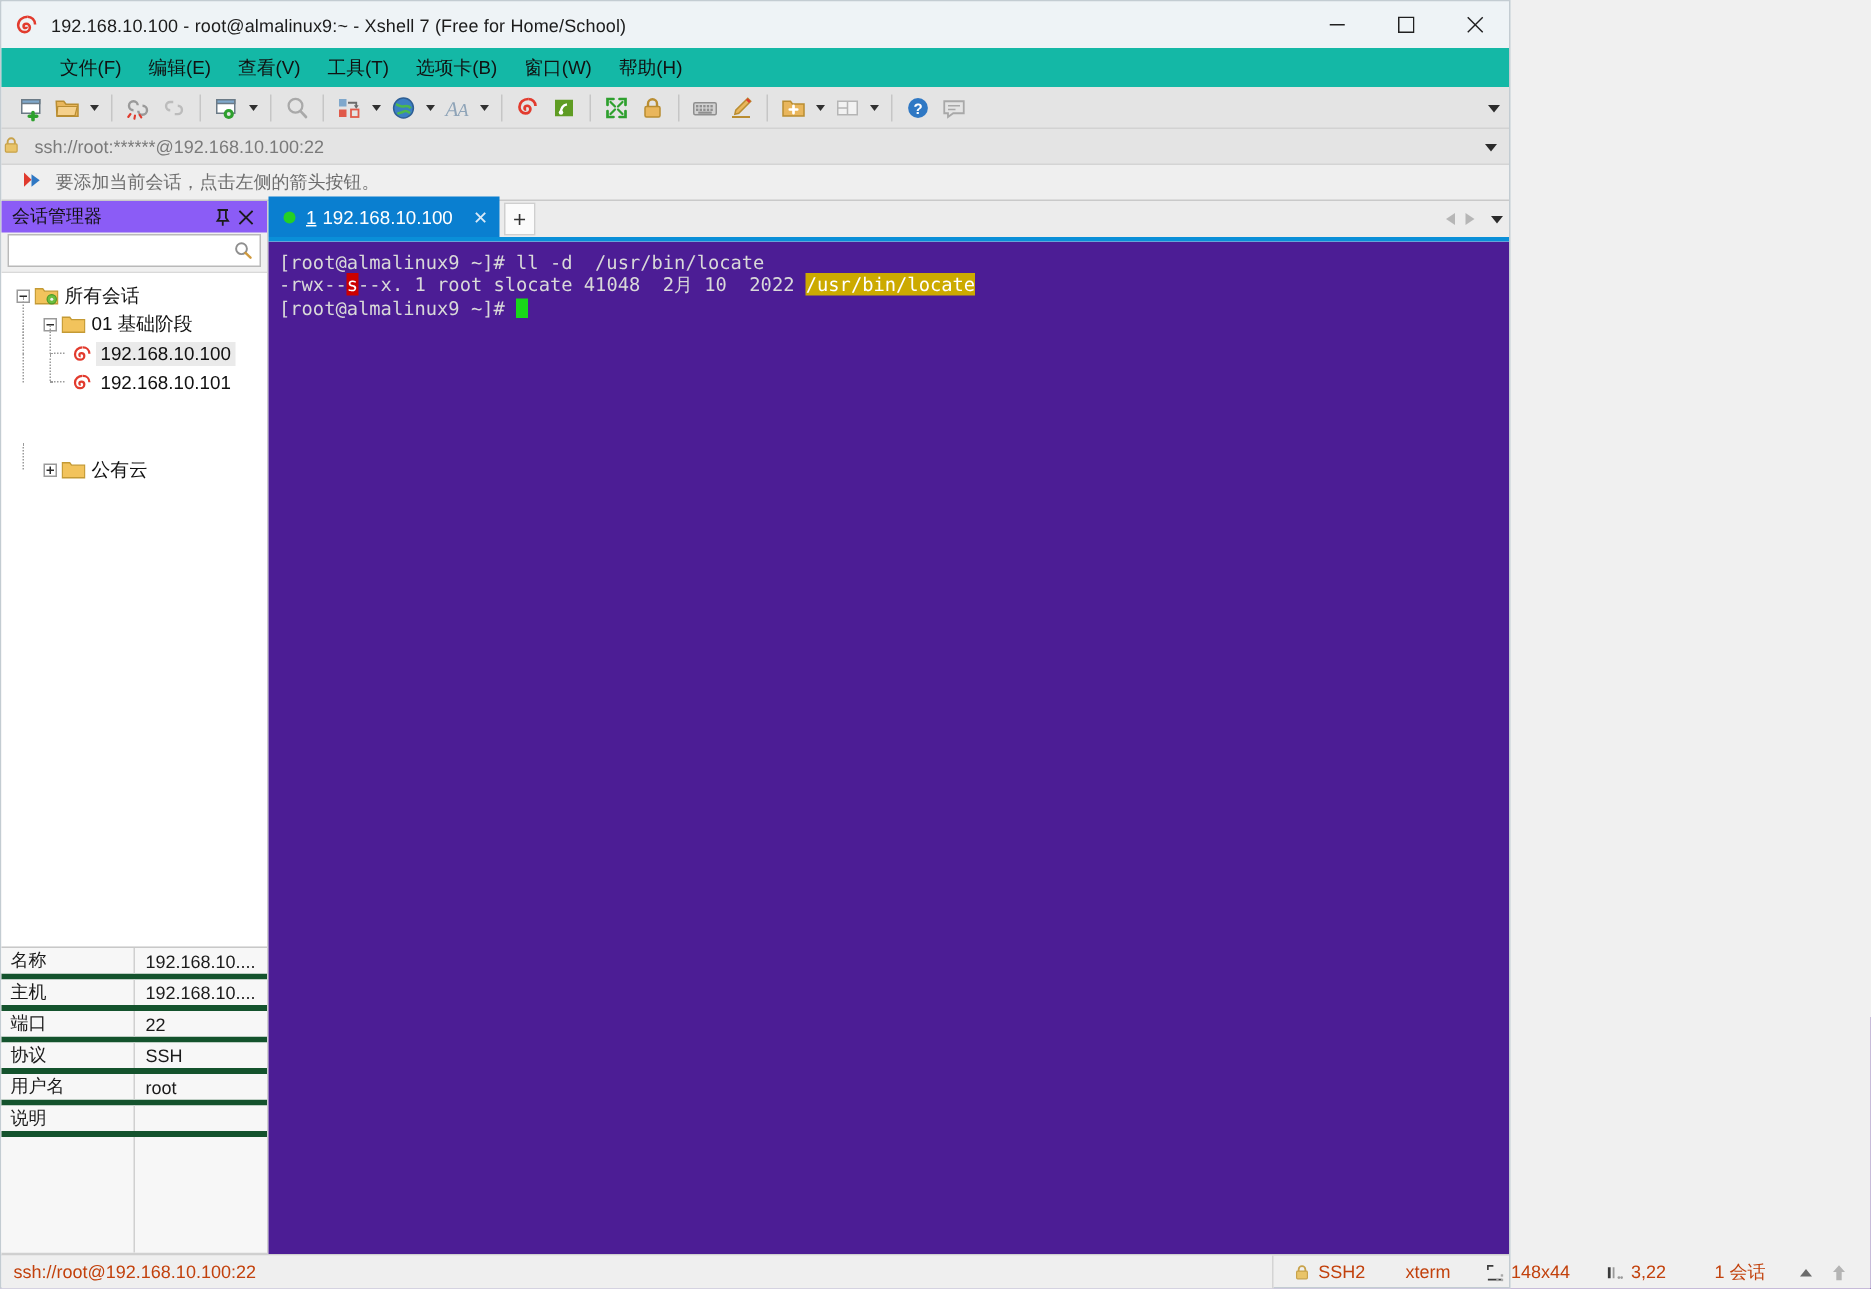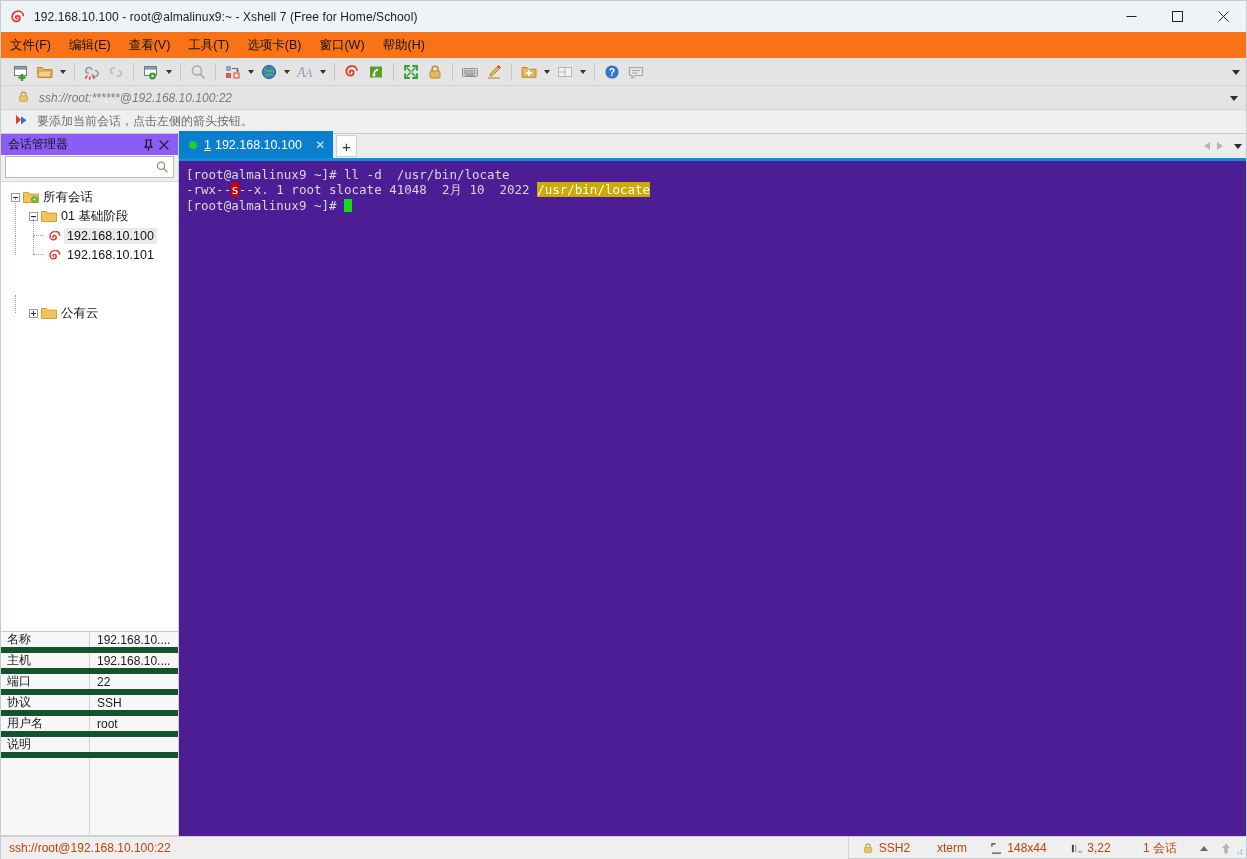--- a/index.html
+++ b/index.html
@@ -5,21 +5,21 @@
   * { box-sizing: border-box; margin: 0; padding: 0; }
   html, body {
     width: 1247px; height: 859px;
     font-family: "Liberation Sans", "DejaVu Sans", sans-serif;
     font-size: 12px;
     background: #f0f0f0;
     overflow: hidden;
     -webkit-font-smoothing: antialiased;
   }
   .app {
-    width: 1247px; height: 859px;
+    width: 1007px; height: 859px;
     display: flex; flex-direction: column;
     background: #eef3f6;
     border: 1px solid #c3ccd2;
     position: relative;
   }
 
   
   .titlebar {
     height: 31px; min-height: 31px;
     background: #eef3f6;
@@ -37,23 +37,23 @@
   .win-controls { position: absolute; right: 0; top: 0; display: flex; height: 31px; }
   .win-btn {
     width: 46px; height: 31px; display: flex; align-items: center; justify-content: center;
     color: #202020;
   }
   .win-btn svg { display: block; }
 
   
   .menubar {
     height: 26px; min-height: 26px;
-    background: #f97316;
+    background: #14b8a6;
     display: flex; align-items: center;
-    padding-left: 0;
+    padding-left: 30px;
   }
   .menu-item {
     font-size: 12.5px; color: #111; padding: 3px 9px; white-space: nowrap;
     border-radius: 2px;
   }
 
   
   .toolbar {
     height: 28px; min-height: 28px;
     background: #e4e4e4;
@@ -86,23 +86,22 @@
     width: 0; height: 0; display: block;
     border-left: 4px solid transparent; border-right: 4px solid transparent;
     border-top: 5px solid #2b2b2b;
   }
 
   
   .addrbar {
     height: 24px; min-height: 24px;
     background: #e4e4e4;
     display: flex; align-items: center;
-    padding-left: 16px; position: relative;
+    position: relative;
     border-bottom: 1px solid #d4d4d4;
-    font-style: italic;
   }
   .addr-text {
     font-size: 12px; color: #7a7a7a; margin-left: 9px; white-space: nowrap;
   }
   .addr-caret { position: absolute; right: 8px; top: 0; height: 24px; display: flex; align-items: center; }
   .addr-caret i {
     width: 0; height: 0; display: block;
     border-left: 4px solid transparent; border-right: 4px solid transparent;
     border-top: 5px solid #2b2b2b;
   }
@@ -177,21 +176,21 @@
   }
   .folder { width: 16px; height: 13px; position: relative; flex: none; }
   .snail { width: 16px; height: 14px; position: relative; flex: none; }
 
   
   .proptable {
     border-top: 1px solid #c8c8c8;
     background: #f7f7f7;
     font-size: 12px; color: #1b1b1b;
   }
-  .prow { display: flex; height: 21px; border-bottom: 6px solid #14532d; }
+  .prow { display: flex; height: 21px; border-bottom: 4px solid #14532d; }
   .pkey {
     width: 89px; min-width: 89px; padding-left: 6px;
     display: flex; align-items: center;
     border-right: 1px solid #d0d0d0; background: #f7f7f7;
     white-space: nowrap; overflow: hidden;
   }
   .pval {
     flex: 1; padding-left: 7px; display: flex; align-items: center;
     white-space: nowrap; overflow: hidden; background: #f7f7f7;
   }

